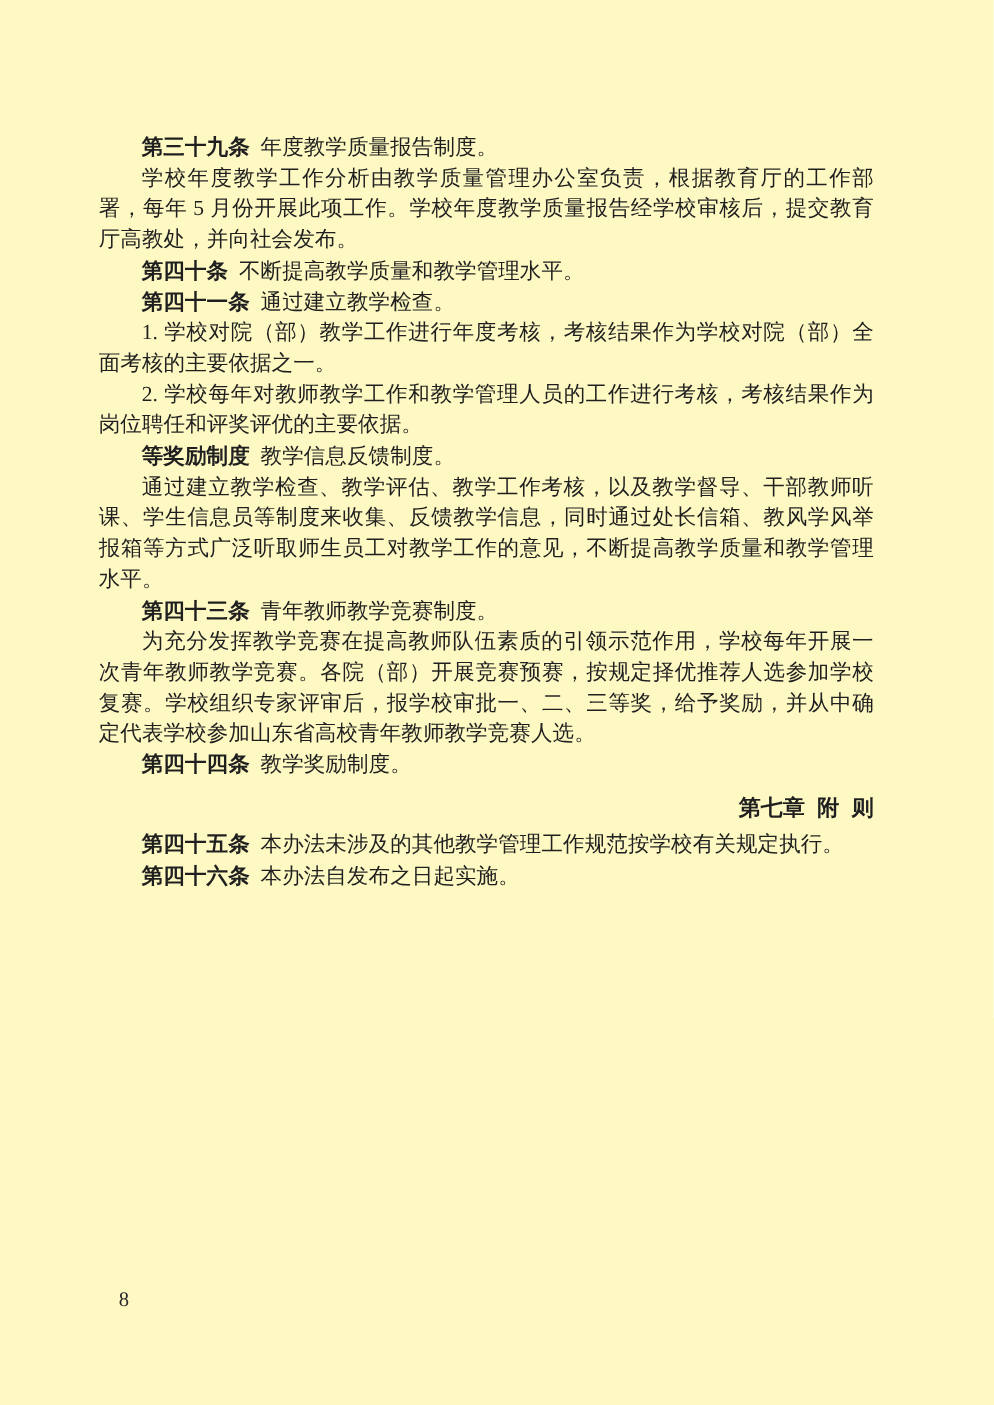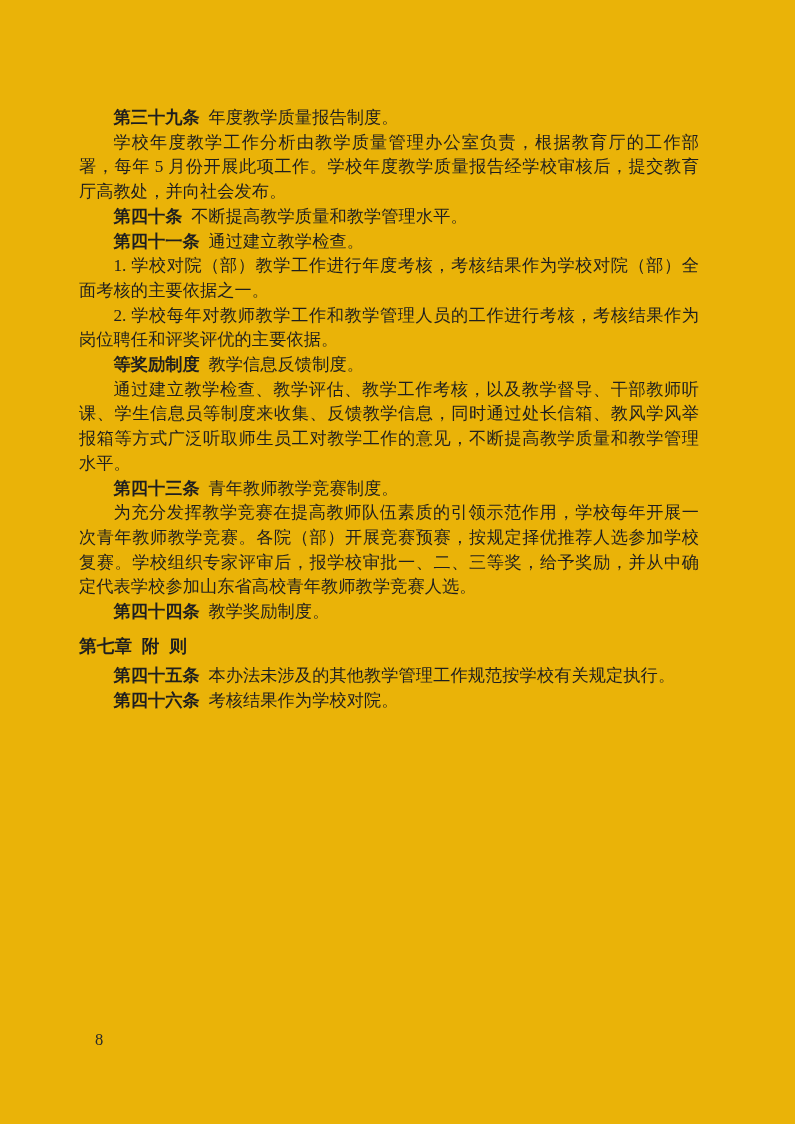--- a/index.html
+++ b/index.html
@@ -4,21 +4,21 @@
 <style>
   html, body {
     margin: 0;
     padding: 0;
     background: #ffffff;
   }
   .page {
     position: relative;
     width: 795px;
     height: 1124px;
-    background: #eab308;
+    background: #fef9c3;
     font-family: "Liberation Serif", "DejaVu Serif", serif;
     color: #1f1f1f;
     overflow: hidden;
   }
   .textblock {
     position: absolute;
     left: 79px;
     top: 106px;
     width: 620px;
   }
@@ -33,21 +33,21 @@
   }
   .art-label {
     font-weight: 700;
     margin-right: 0.5em;
   }
   .chapter-heading {
     margin: 9px 0 6px 0;
     font-size: 17.6px;
     line-height: 24.7px;
     font-weight: 700;
-    text-align: left;
+    text-align: right;
     text-indent: 0;
     word-spacing: 0.3em;
   }
   .page-number {
     position: absolute;
     left: 95px;
     top: 1030px;
     font-size: 16.5px;
     line-height: 20px;
     color: #2a2a2a;
@@ -80,18 +80,18 @@
 
     <p class="para">为充分发挥教学竞赛在提高教师队伍素质的引领示范作用，学校每年开展一次青年教师教学竞赛。各院（部）开展竞赛预赛，按规定择优推荐人选参加学校复赛。学校组织专家评审后，报学校审批一、二、三等奖，给予奖励，并从中确定代表学校参加山东省高校青年教师教学竞赛人选。</p>
 
     <p class="para"><b class="art-label">第四十四条</b><span>教学奖励制度。</span></p>
 
 
     <p class="para chapter-heading">第七章 附 则</p>
 
     <p class="para"><b class="art-label">第四十五条</b><span>本办法未涉及的其他教学管理工作规范按学校有关规定执行。</span></p>
 
-    <p class="para"><b class="art-label">第四十六条</b><span>考核结果作为学校对院。</span></p>
+    <p class="para"><b class="art-label">第四十六条</b><span>本办法自发布之日起实施。</span></p>
 
   </div>
 
   <div class="page-number">8</div>
 </div>
 
 </body></html>

